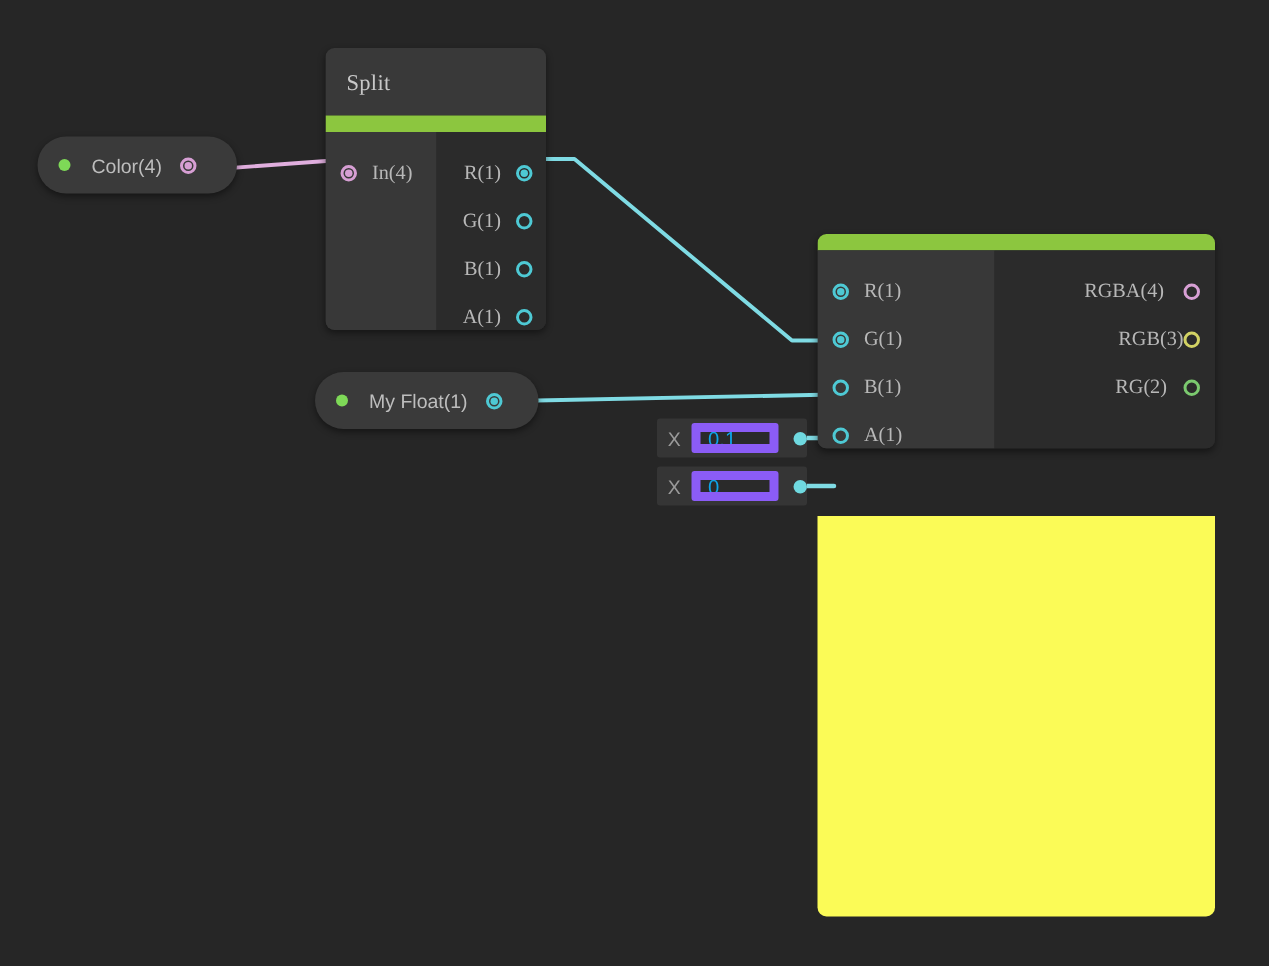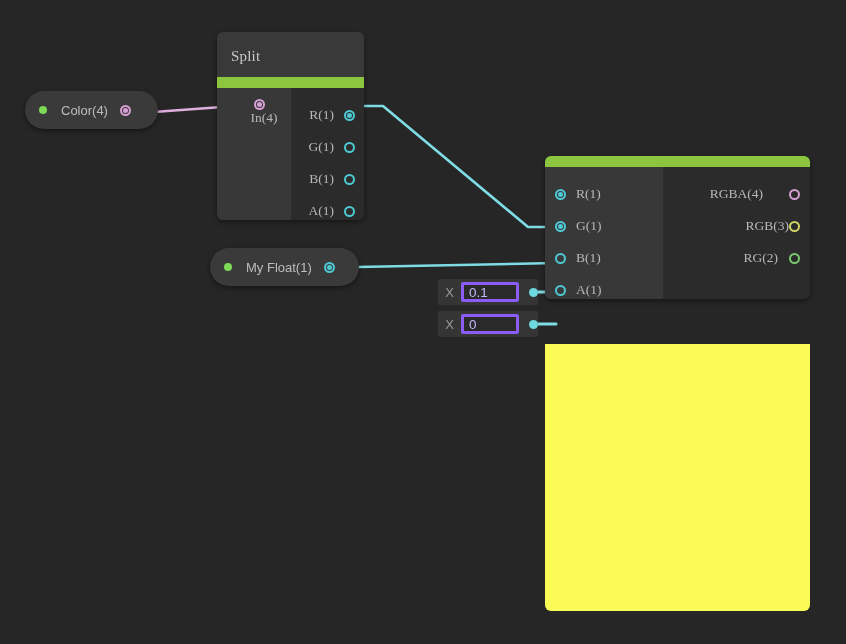--- a/index.html
+++ b/index.html
@@ -133,23 +133,23 @@
     box-sizing: border-box;
   }
   .vec-axis {
     width: 26px;
     text-align: center;
     color: #9a9a9a;
     font-size: 13px;
   }
   .vec-input {
     background: #2a2a2a;
-    border: 3px solid #8b5cf6;
+    border: 6px solid #8b5cf6;
     border-radius: 2px;
-    color: #c4b5fd;
+    color: #0ea5e9;
     font-size: 13.5px;
     font-family: "Liberation Sans", sans-serif;
     height: 20px;
     width: 58px;
     padding: 0 5px;
     box-sizing: border-box;
     outline: none;
   }
   .vec-dot {
     width: 9px; height: 9px;
@@ -194,21 +194,21 @@
     <span class="prop-dot"></span>
     <span class="prop-label">My Float(1)</span>
     <span class="port-dot filled"></span>
   </div>
 
   <div class="node" style="left:217px; top:32px; width:147px;">
     <div class="node-header">Split</div>
     <div class="accent-bar" style="background: rgb(140, 198, 63);"></div>
     <div class="node-body" style="height:132px;">
       <div class="port-col-in" style="width:74px; padding-top:11px;">
-        <div class="port-row" style="padding-left:10px;flex-direction:column;">
+        <div class="port-row" style="padding-left:10px;">
           <span class="port-dot pink filled"></span>
           <span class="port-label" style="margin-left:10px;">In(4)</span>
         </div>
       </div>
       <div class="port-col-out" style="padding-top:11px;">
         <div class="port-row out" style="padding-right:9px;">
           <span class="port-label" style="margin-right:10px;">R(1)</span>
           <span class="port-dot filled"></span>
         </div>
         <div class="port-row out" style="padding-right:9px;">
@@ -254,21 +254,21 @@
           <span class="port-dot"></span>
           <span class="port-label" style="margin-left:10px;">B(1)</span>
         </div>
         <div class="port-row" style="padding-left:10px;">
           <span class="port-dot"></span>
           <span class="port-label" style="margin-left:10px;">A(1)</span>
         </div>
       </div>
       <div class="port-col-out" style="padding-top:11px;">
         <div class="port-row out" style="padding-right:10px;">
-          <span class="port-label" style="margin-right:26px;">RGBA(4)</span>
+          <span class="port-label" style="margin-right:13px;">RGBA(4)</span>
           <span class="port-dot pink"></span>
         </div>
         <div class="port-row out" style="padding-right:10px;">
           <span class="port-label" style="text-align:right;">RGB(3)</span>
           <span class="port-dot yellow"></span>
         </div>
         <div class="port-row out" style="padding-right:10px;">
           <span class="port-label" style="margin-right:11px;">RG(2)</span>
           <span class="port-dot green"></span>
         </div>

